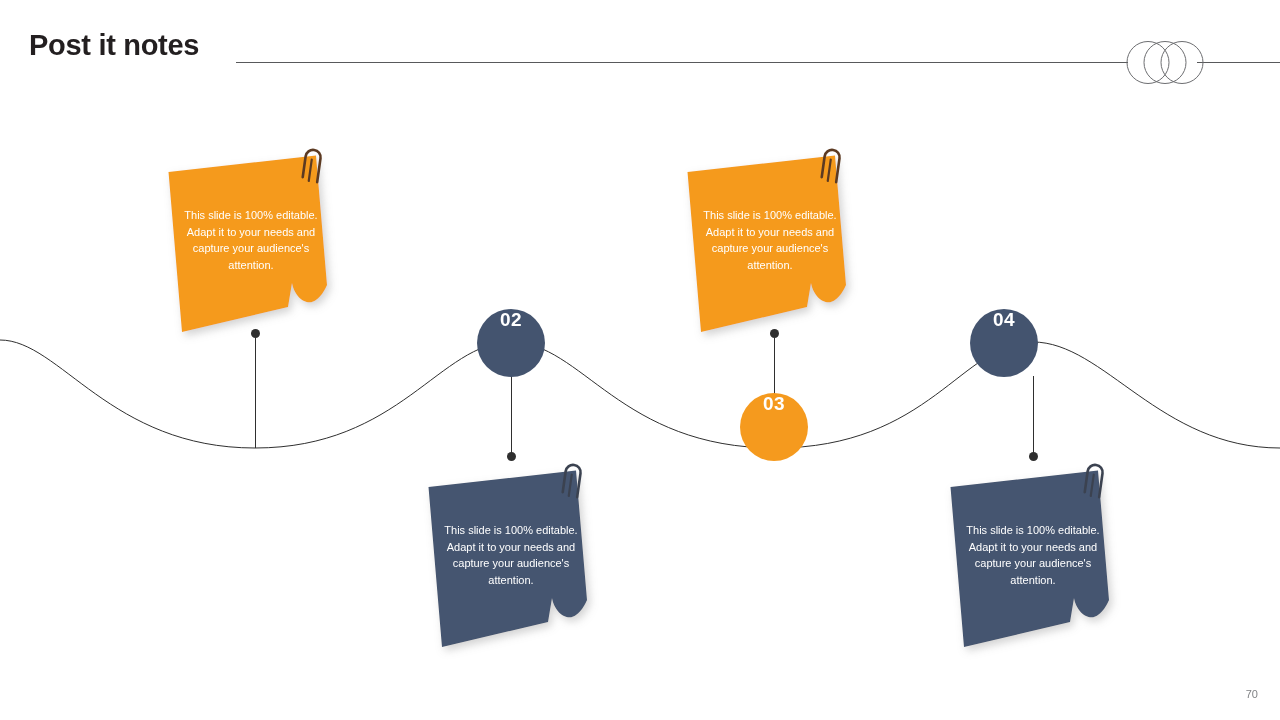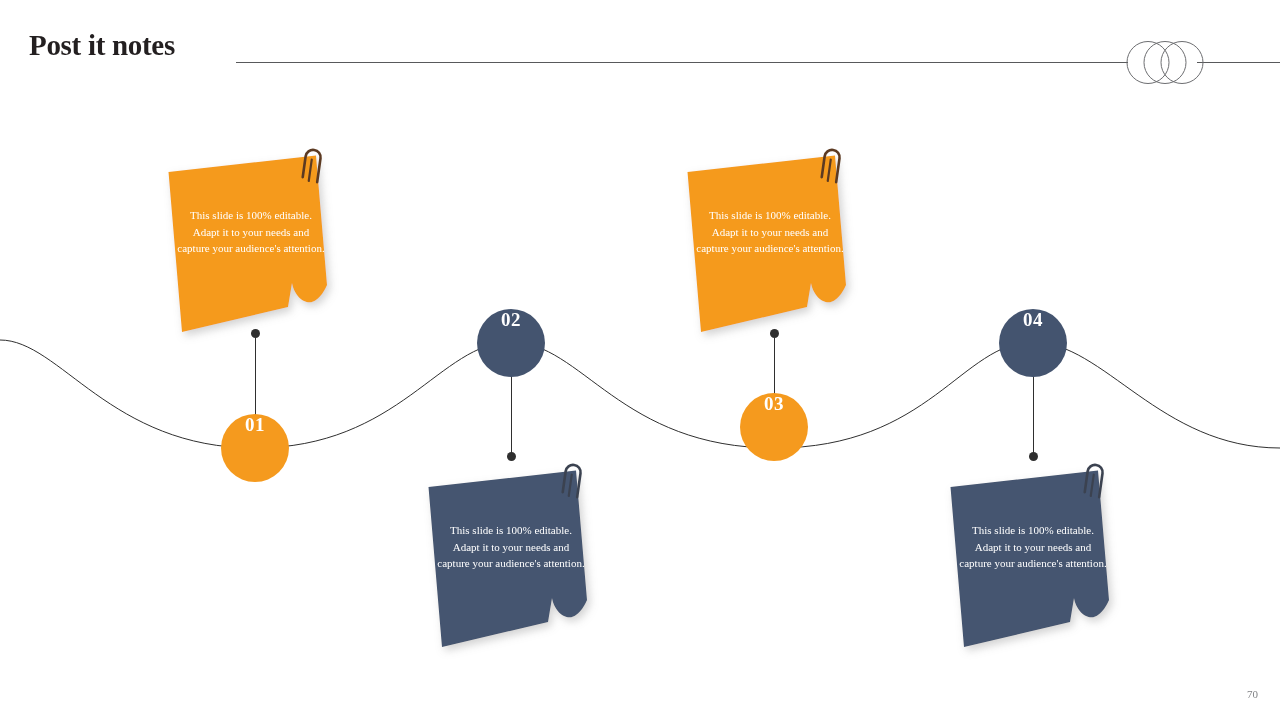--- a/index.html
+++ b/index.html
@@ -10,21 +10,20 @@
   }
   body {
     font-family: "Liberation Sans", sans-serif;
   }
   #slide {
     position: relative;
     width: 1280px;
     height: 720px;
     background: #ffffff;
     overflow: hidden;
-    font-family: Liberation Serif, serif;
   }
 
   
   #header {
     position: absolute;
     left: 0; top: 0;
     width: 1280px;
     height: 100px;
   }
   #page-title {
@@ -151,23 +150,20 @@
     <svg width="1280" height="200" viewBox="0 0 1280 200">
       <path d="M0,40 C 60,40 110,148 255,148 C 400,148 440,42 511,42
                C 582,42 620,148 775,148 C 930,148 962,42 1033,42
                C 1104,42 1160,148 1280,148" fill="none" stroke="#2f2f2f" stroke-width="1"></path>
     </svg>
   </div>
 
   <div class="connector" style="left:255px; top:338px; height:110px;"></div>
   <div class="conn-dot" style="left:251px; top:329px;"></div>
 
-  <div class="num-circle num-orange" style="left:221px; top:414px;">
-    <span>01</span>
-  </div>
 
   <div class="note note-up" style="left:168px; top:155px;">
     <svg width="190" height="185" viewBox="0 0 190 185">
       <defs>
         <filter id="sh1" x="-30%" y="-30%" width="180%" height="180%">
           <feDropShadow dx="3" dy="4" stdDeviation="4" flood-color="#9b9b9b" flood-opacity="0.45"></feDropShadow>
         </filter>
       </defs>
       <g filter="url(#sh1)">
         <path d="M0.5,17 L148,0.5 L159,130 C 159,130 150,153 136,146
@@ -230,21 +226,21 @@
         <path d="M10,30 L10,9 A7.5,7.5 0 0 1 25,9 L25,33" fill="none" stroke="#5c3a22" stroke-width="2.6" stroke-linecap="round"></path>
         <path d="M16.5,33 L16.5,11.5" fill="none" stroke="#5c3a22" stroke-width="2.2" stroke-linecap="round"></path>
       </g>
     </svg>
     <div class="note-text">This slide is 100% editable. Adapt it to your needs and capture your audience's attention.</div>
   </div>
 
   <div class="connector" style="left:1033px; top:376px; height:80px;"></div>
   <div class="conn-dot" style="left:1029px; top:452px;"></div>
 
-  <div class="num-circle num-blue" style="left:999px; top:309px;">
+  <div class="num-circle num-blue" style="left:970px; top:309px;">
     <span>04</span>
   </div>
 
   <div class="note note-dn" style="left:950px; top:470px;">
     <svg width="190" height="185" viewBox="0 0 190 185">
       <defs>
         <filter id="sh4" x="-30%" y="-30%" width="180%" height="180%">
           <feDropShadow dx="3" dy="4" stdDeviation="4" flood-color="#9b9b9b" flood-opacity="0.45"></feDropShadow>
         </filter>
       </defs>

